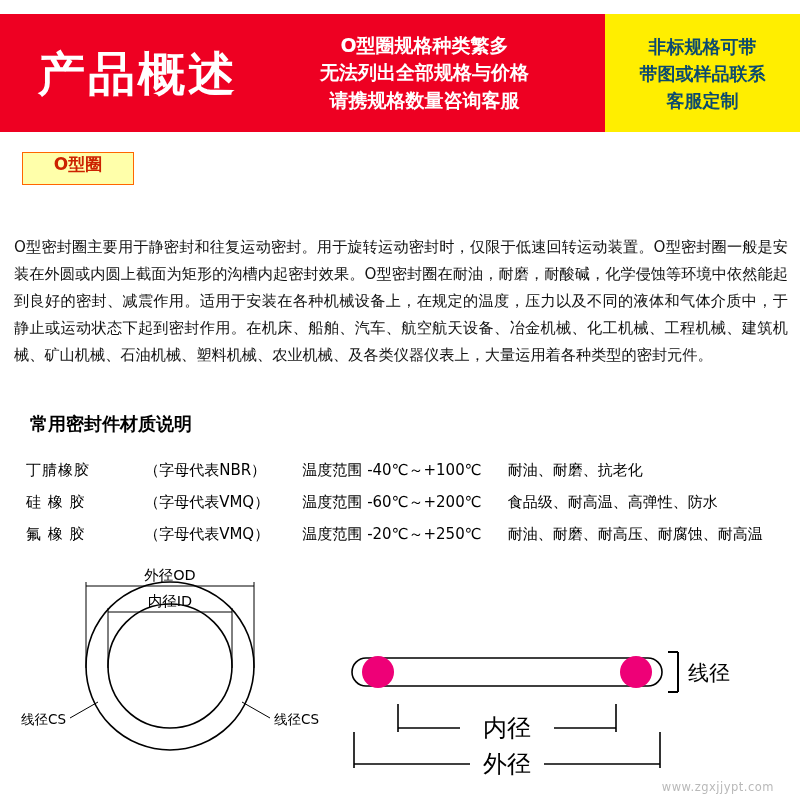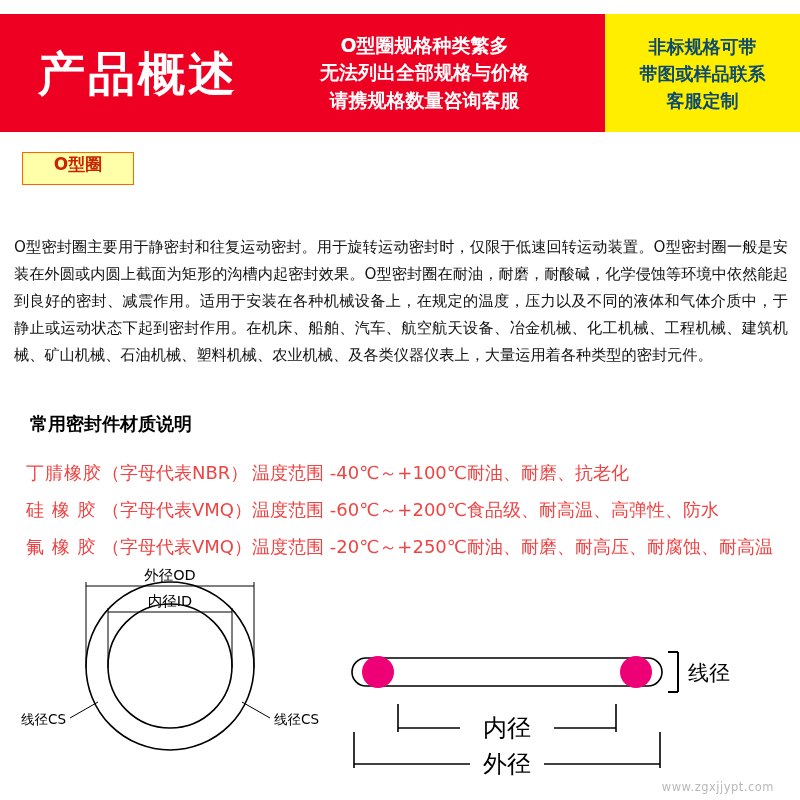--- a/index.html
+++ b/index.html
@@ -112,22 +112,22 @@
     font-size: 18px;
     font-weight: bold;
     color: #000000;
   }
   .mat-table {
     position: absolute;
     left: 26px;
     top: 455px;
     width: 740px;
     border-collapse: collapse;
-    font-size: 18px;
-    color: #ef4444;
+    font-size: 15px;
+    color: #000000;
   }
   .mat-table td {
     padding: 6px 0 7px 0;
     vertical-align: top;
     white-space: nowrap;
   }
   .mat-c0 { width: 118px; letter-spacing: 1px; }
   .mat-c1 { width: 158px; }
   .mat-c2 { width: 205px; margin-top: 20px; }
   .mat-c3 { width: 258px; }

